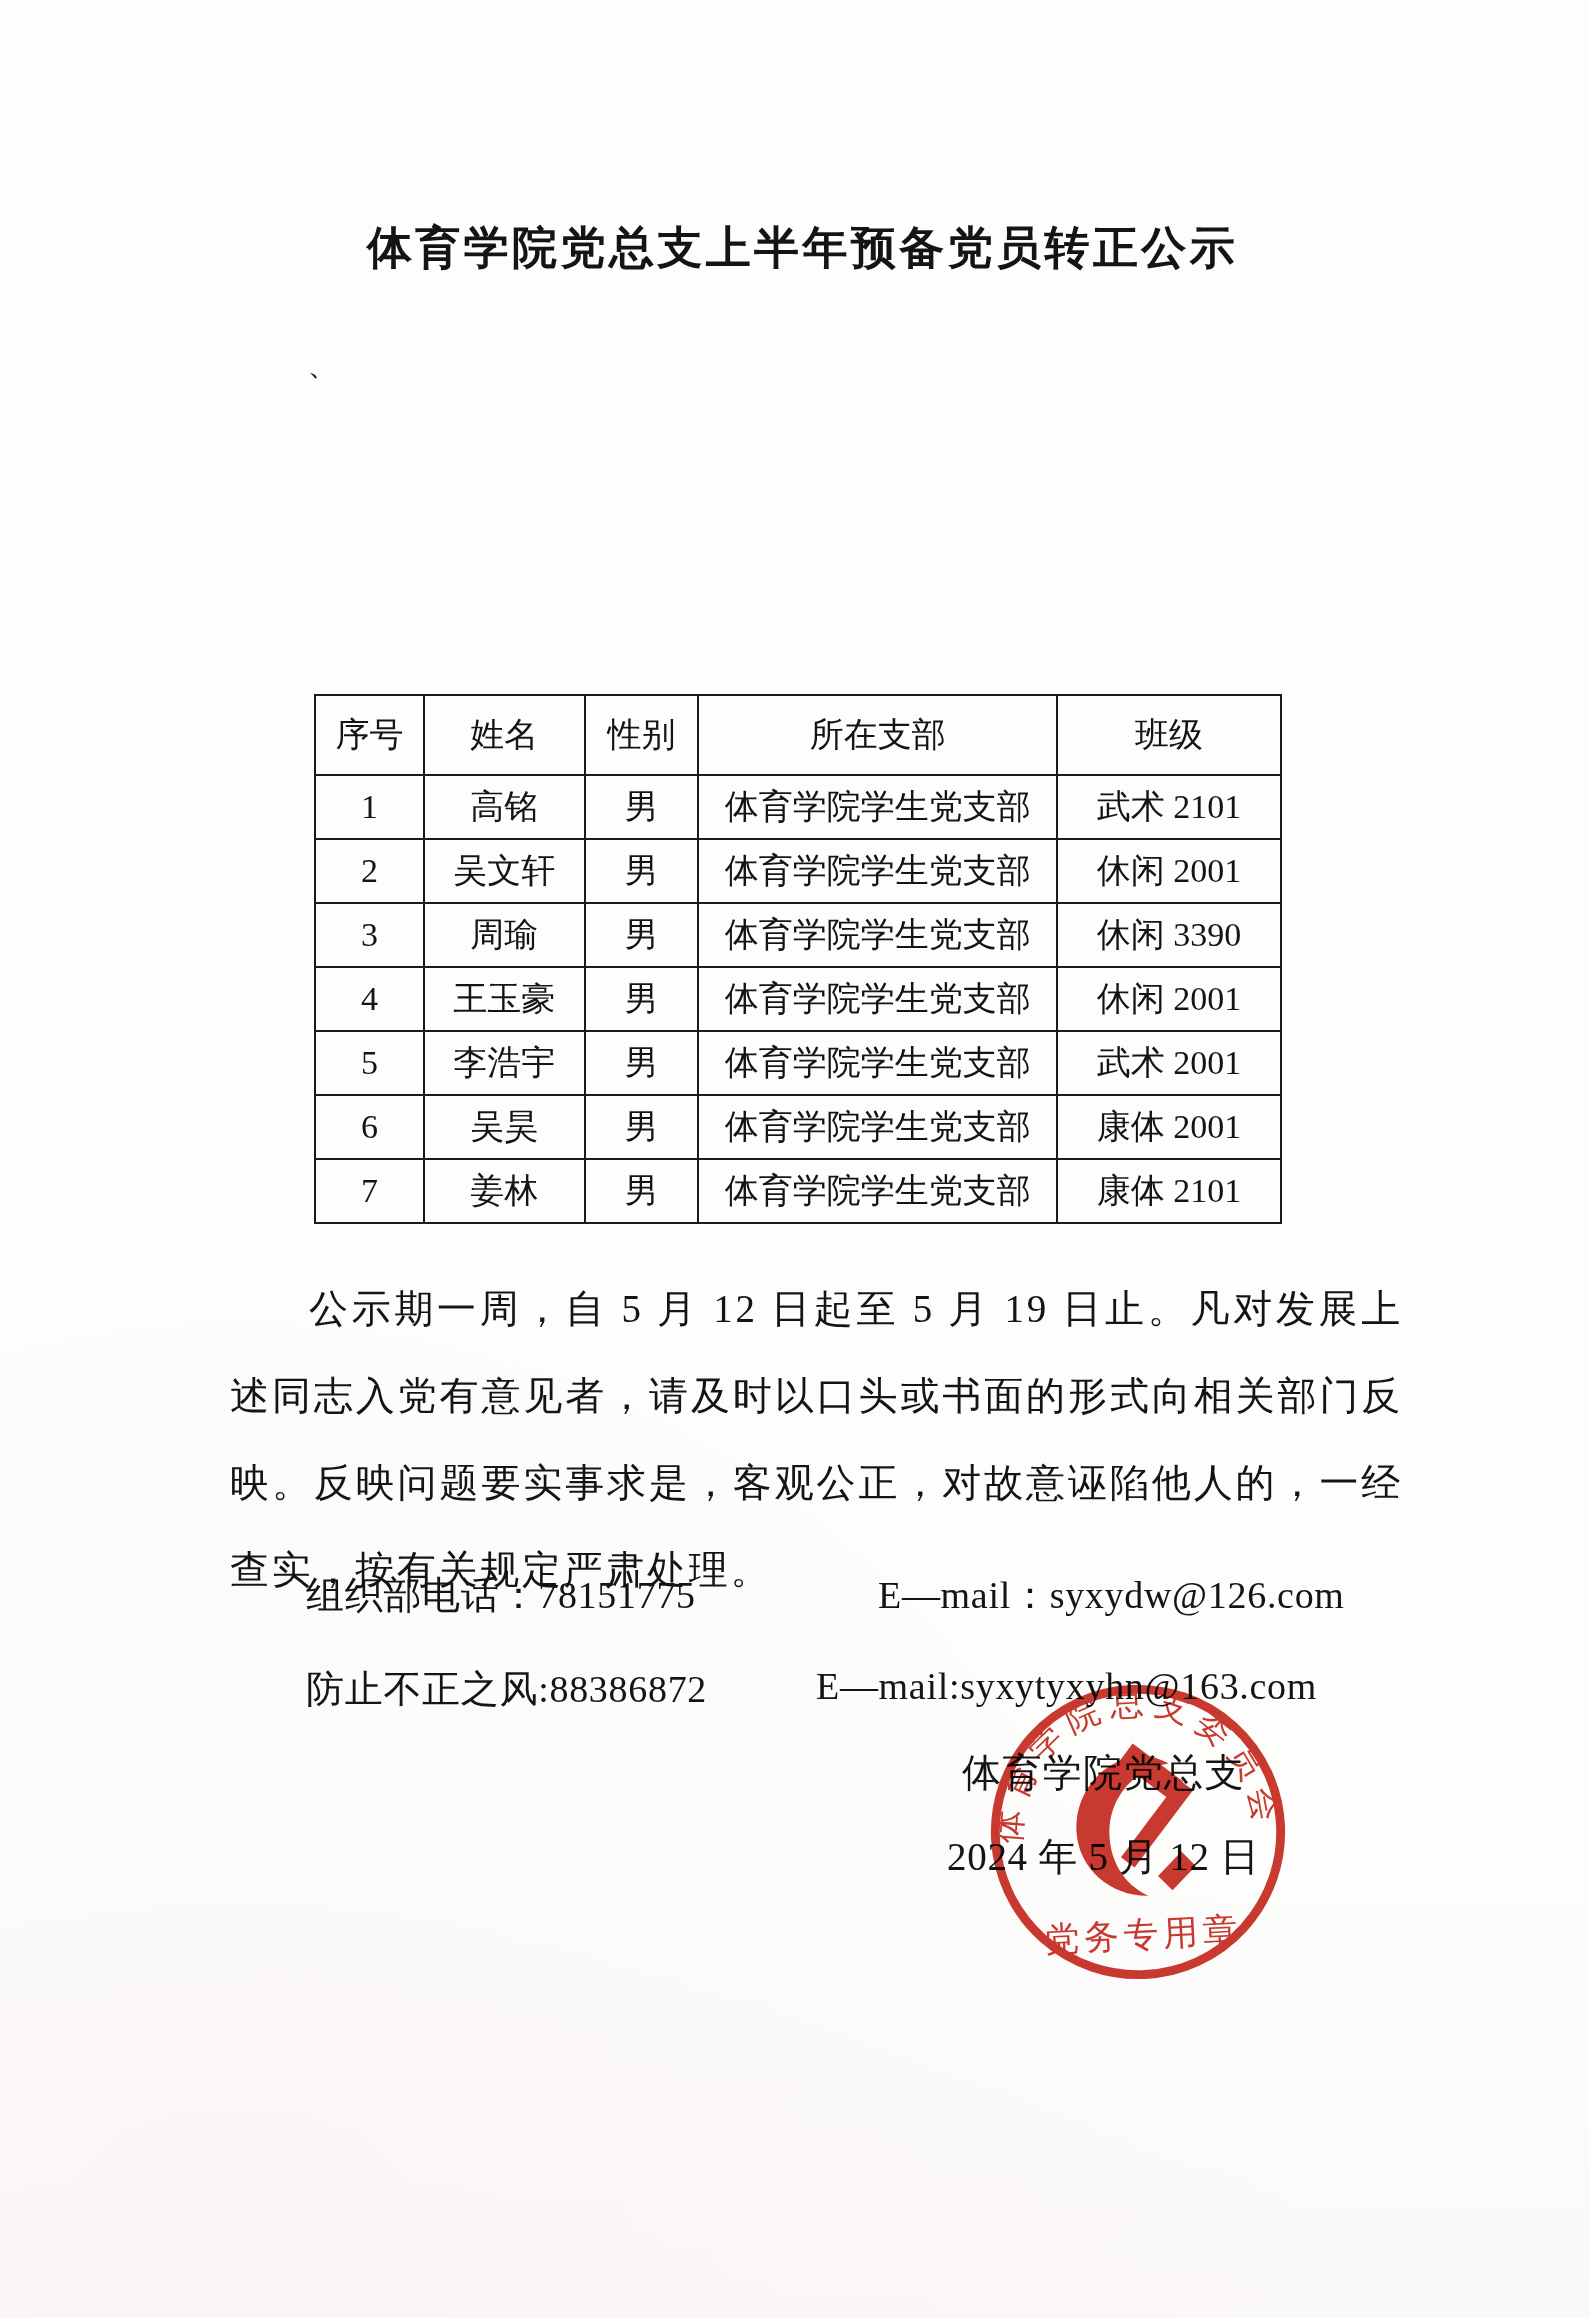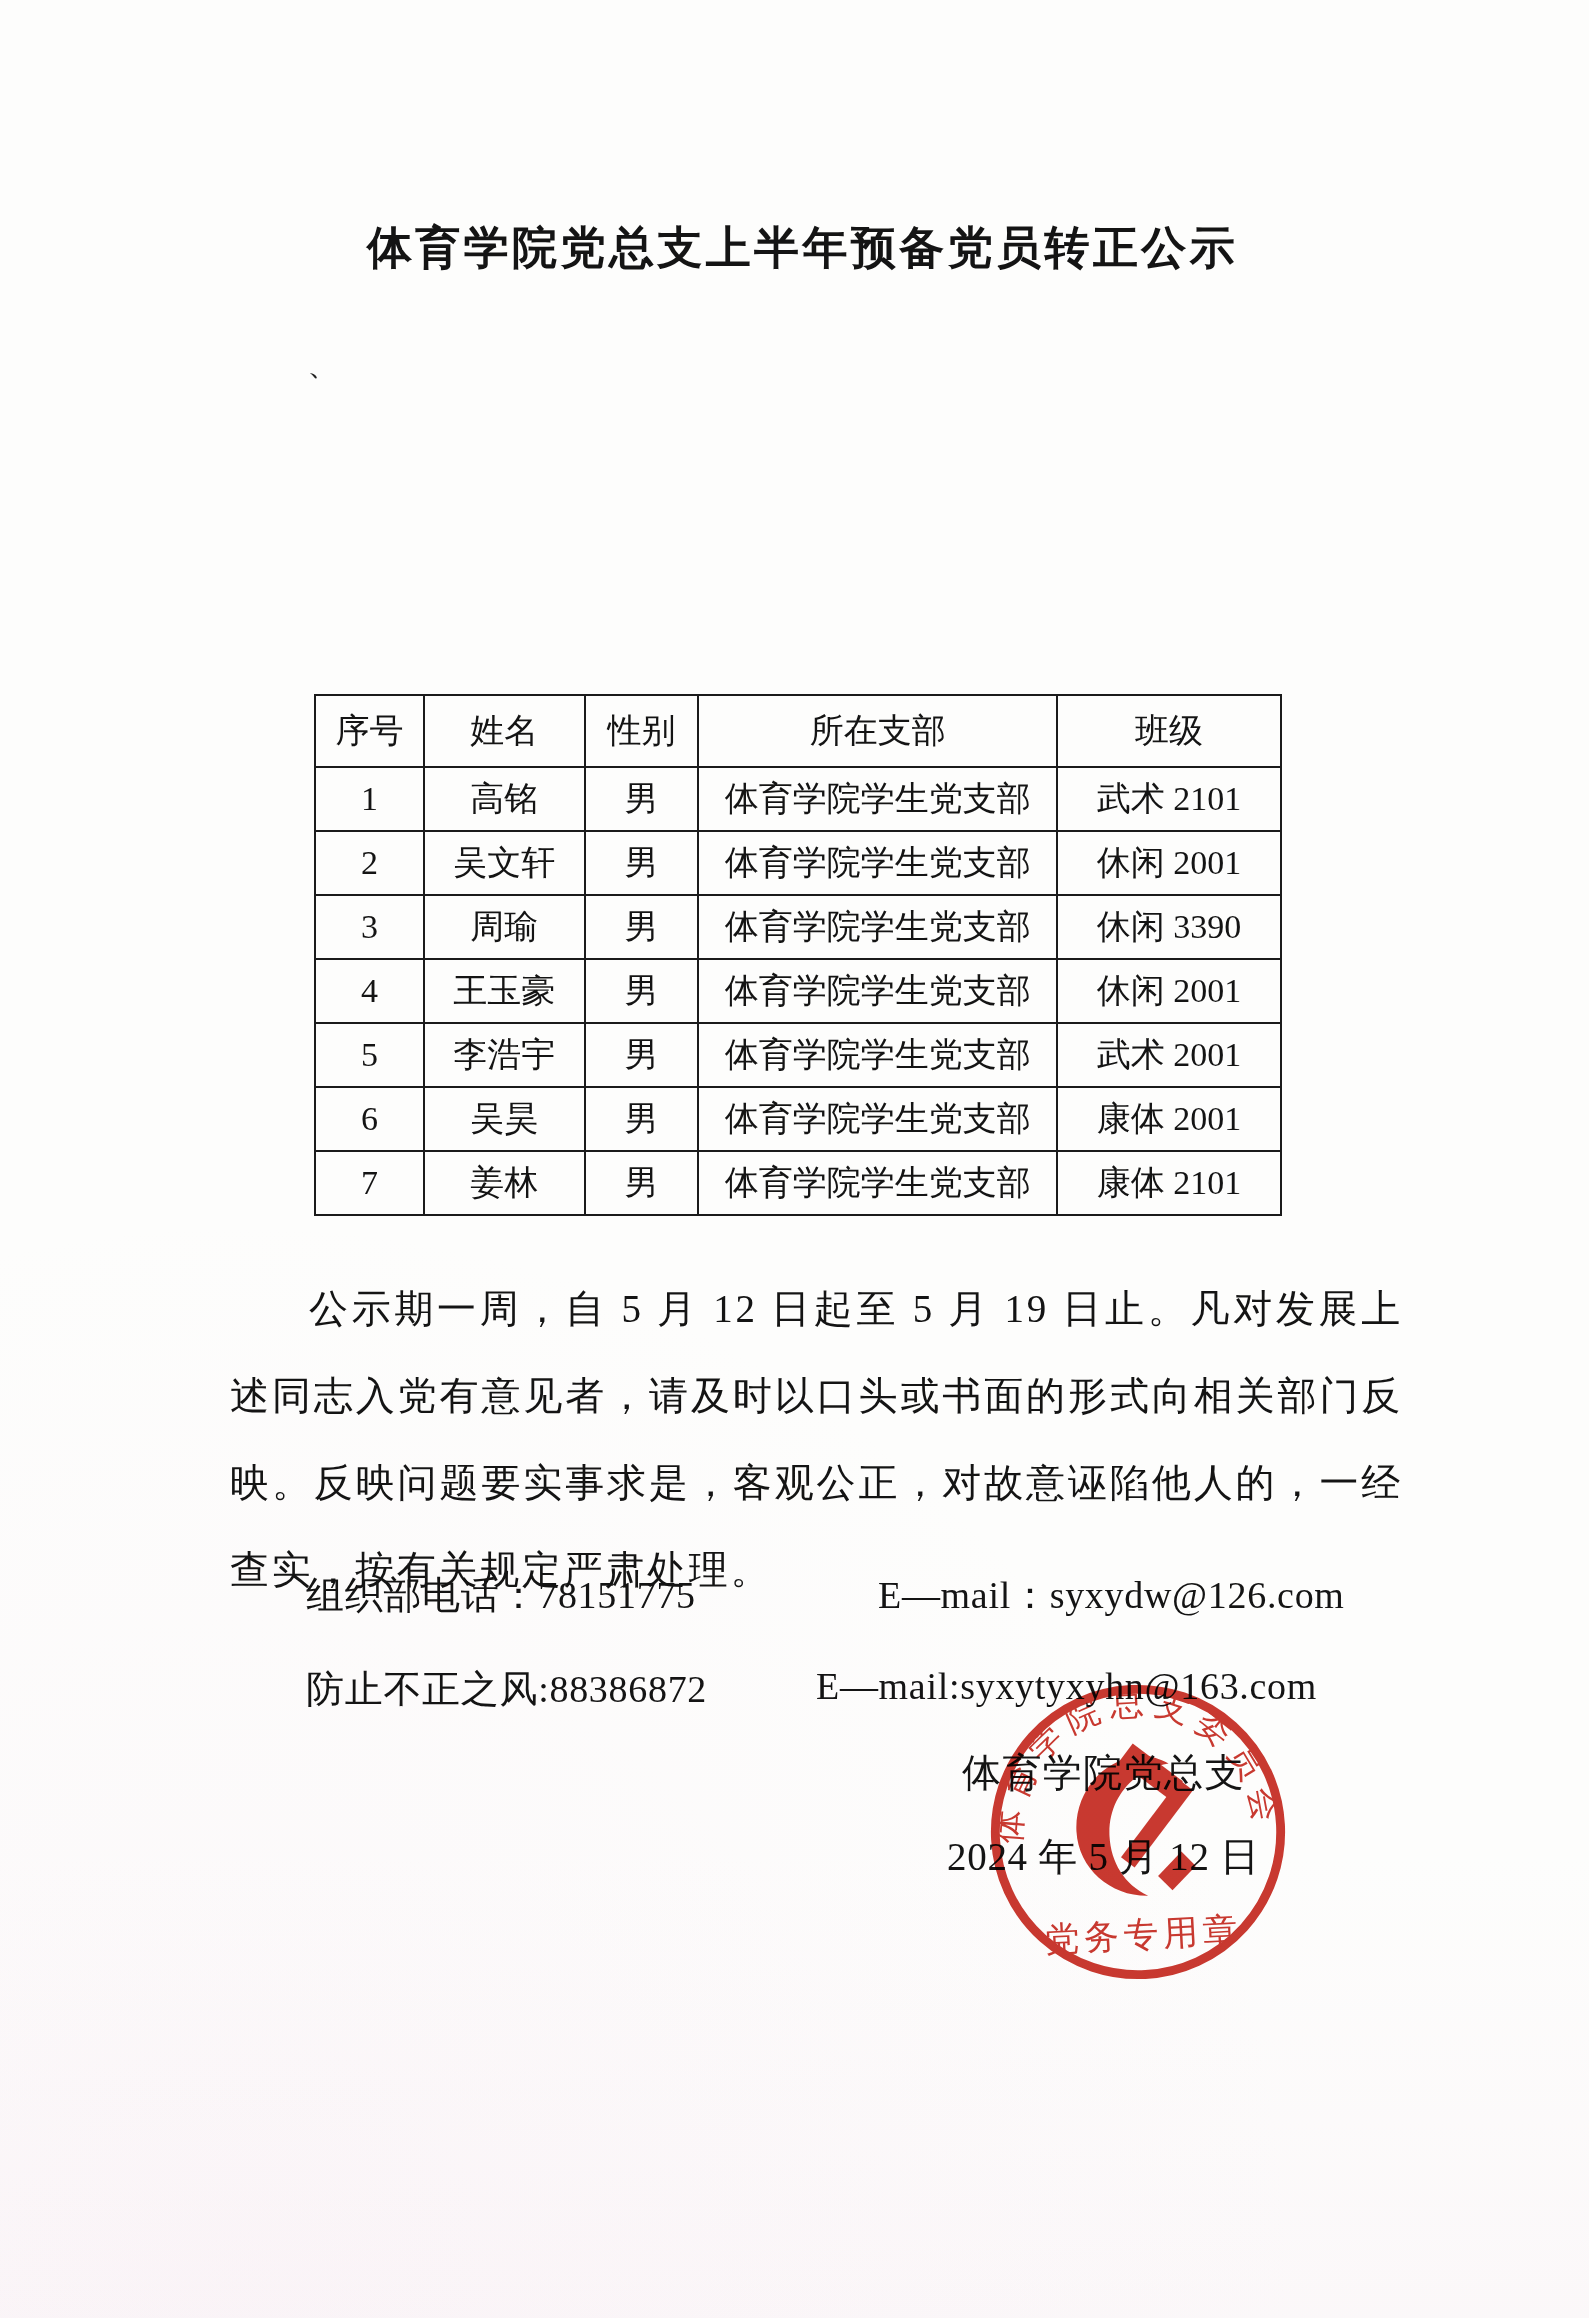--- a/index.html
+++ b/index.html
@@ -38,21 +38,21 @@
     position:absolute;top:694px;left:314px;width:968px;
     border-collapse:collapse;font-size:34px;
     table-layout:fixed;
   }
   table.members th,table.members td{
     border:2px solid #1b1b1b;
     text-align:center;vertical-align:middle;
     font-weight:normal;padding:0;
     white-space:nowrap;overflow:hidden;
   }
-  table.members thead tr{height:72px;}
+  table.members thead tr{height:80px;}
   table.members tbody tr{height:64px;}
   .c0{width:11.3%;} .c1{width:16.6%;} .c2{width:11.8%;} .c3{width:37.1%;} .c4{width:23.2%;}
   .contact{
     position:absolute;font-size:38px;white-space:nowrap;letter-spacing:0.7px;
   }
   #contact-0-left {top:1570px;left:306px;}
   #contact-0-right{top:1570px;left:838px;margin-left:40px;}
   #contact-1-left {top:1664px;left:306px;}
   #contact-1-right{top:1664px;left:816px;}
   .signature{

